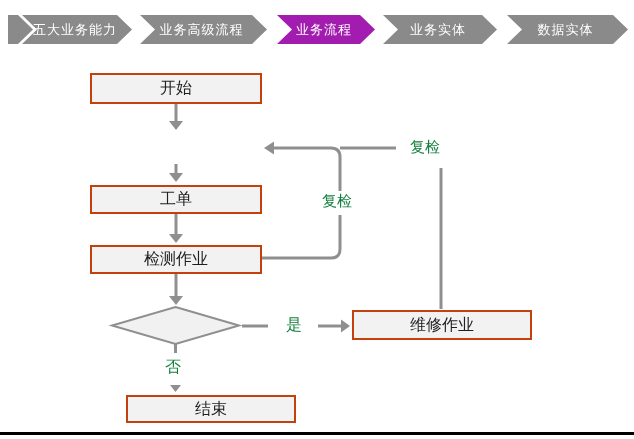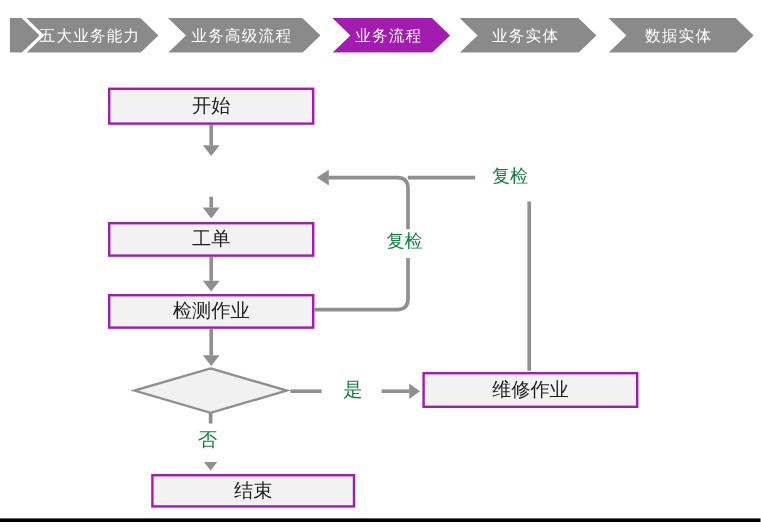--- a/index.html
+++ b/index.html
@@ -22,21 +22,21 @@
   }
   .nav-item.active{background:#a21caf;}
   #nav-0{left:22px;width:110px;}
   #nav-1{left:140px;width:127px;}
   #nav-2{left:277px;width:98px;}
   #nav-3{left:383px;width:114px;}
   #nav-4{left:507px;width:121px;text-align:right;}
   
   #connectors{position:absolute;left:0;top:0;width:634px;height:439px;pointer-events:none;}
   .node{
-    position:absolute;background:#f2f2f2;border:2px solid #a21caf;box-sizing:border-box;
+    position:absolute;background:#f2f2f2;border:2px solid #c2410c;box-sizing:border-box;
     display:flex;align-items:center;justify-content:center;
     font-size:16px;color:#1f1f1f;white-space:nowrap;
   }
   #n-start  {left:90px; top:73px;  width:172px;height:31px;}
   #n-plan   {left:90px; top:132px; width:172px;height:31px;}
   #n-order  {left:90px; top:185px; width:172px;height:29px;}
   #n-inspect{left:90px; top:245px; width:172px;height:29px;}
   #n-end    {left:90px; top:395px; width:170px;height:28px;margin-left:36px;}
   #n-repair {left:352px;top:310px; width:180px;height:30px;}
   #n-judge{

